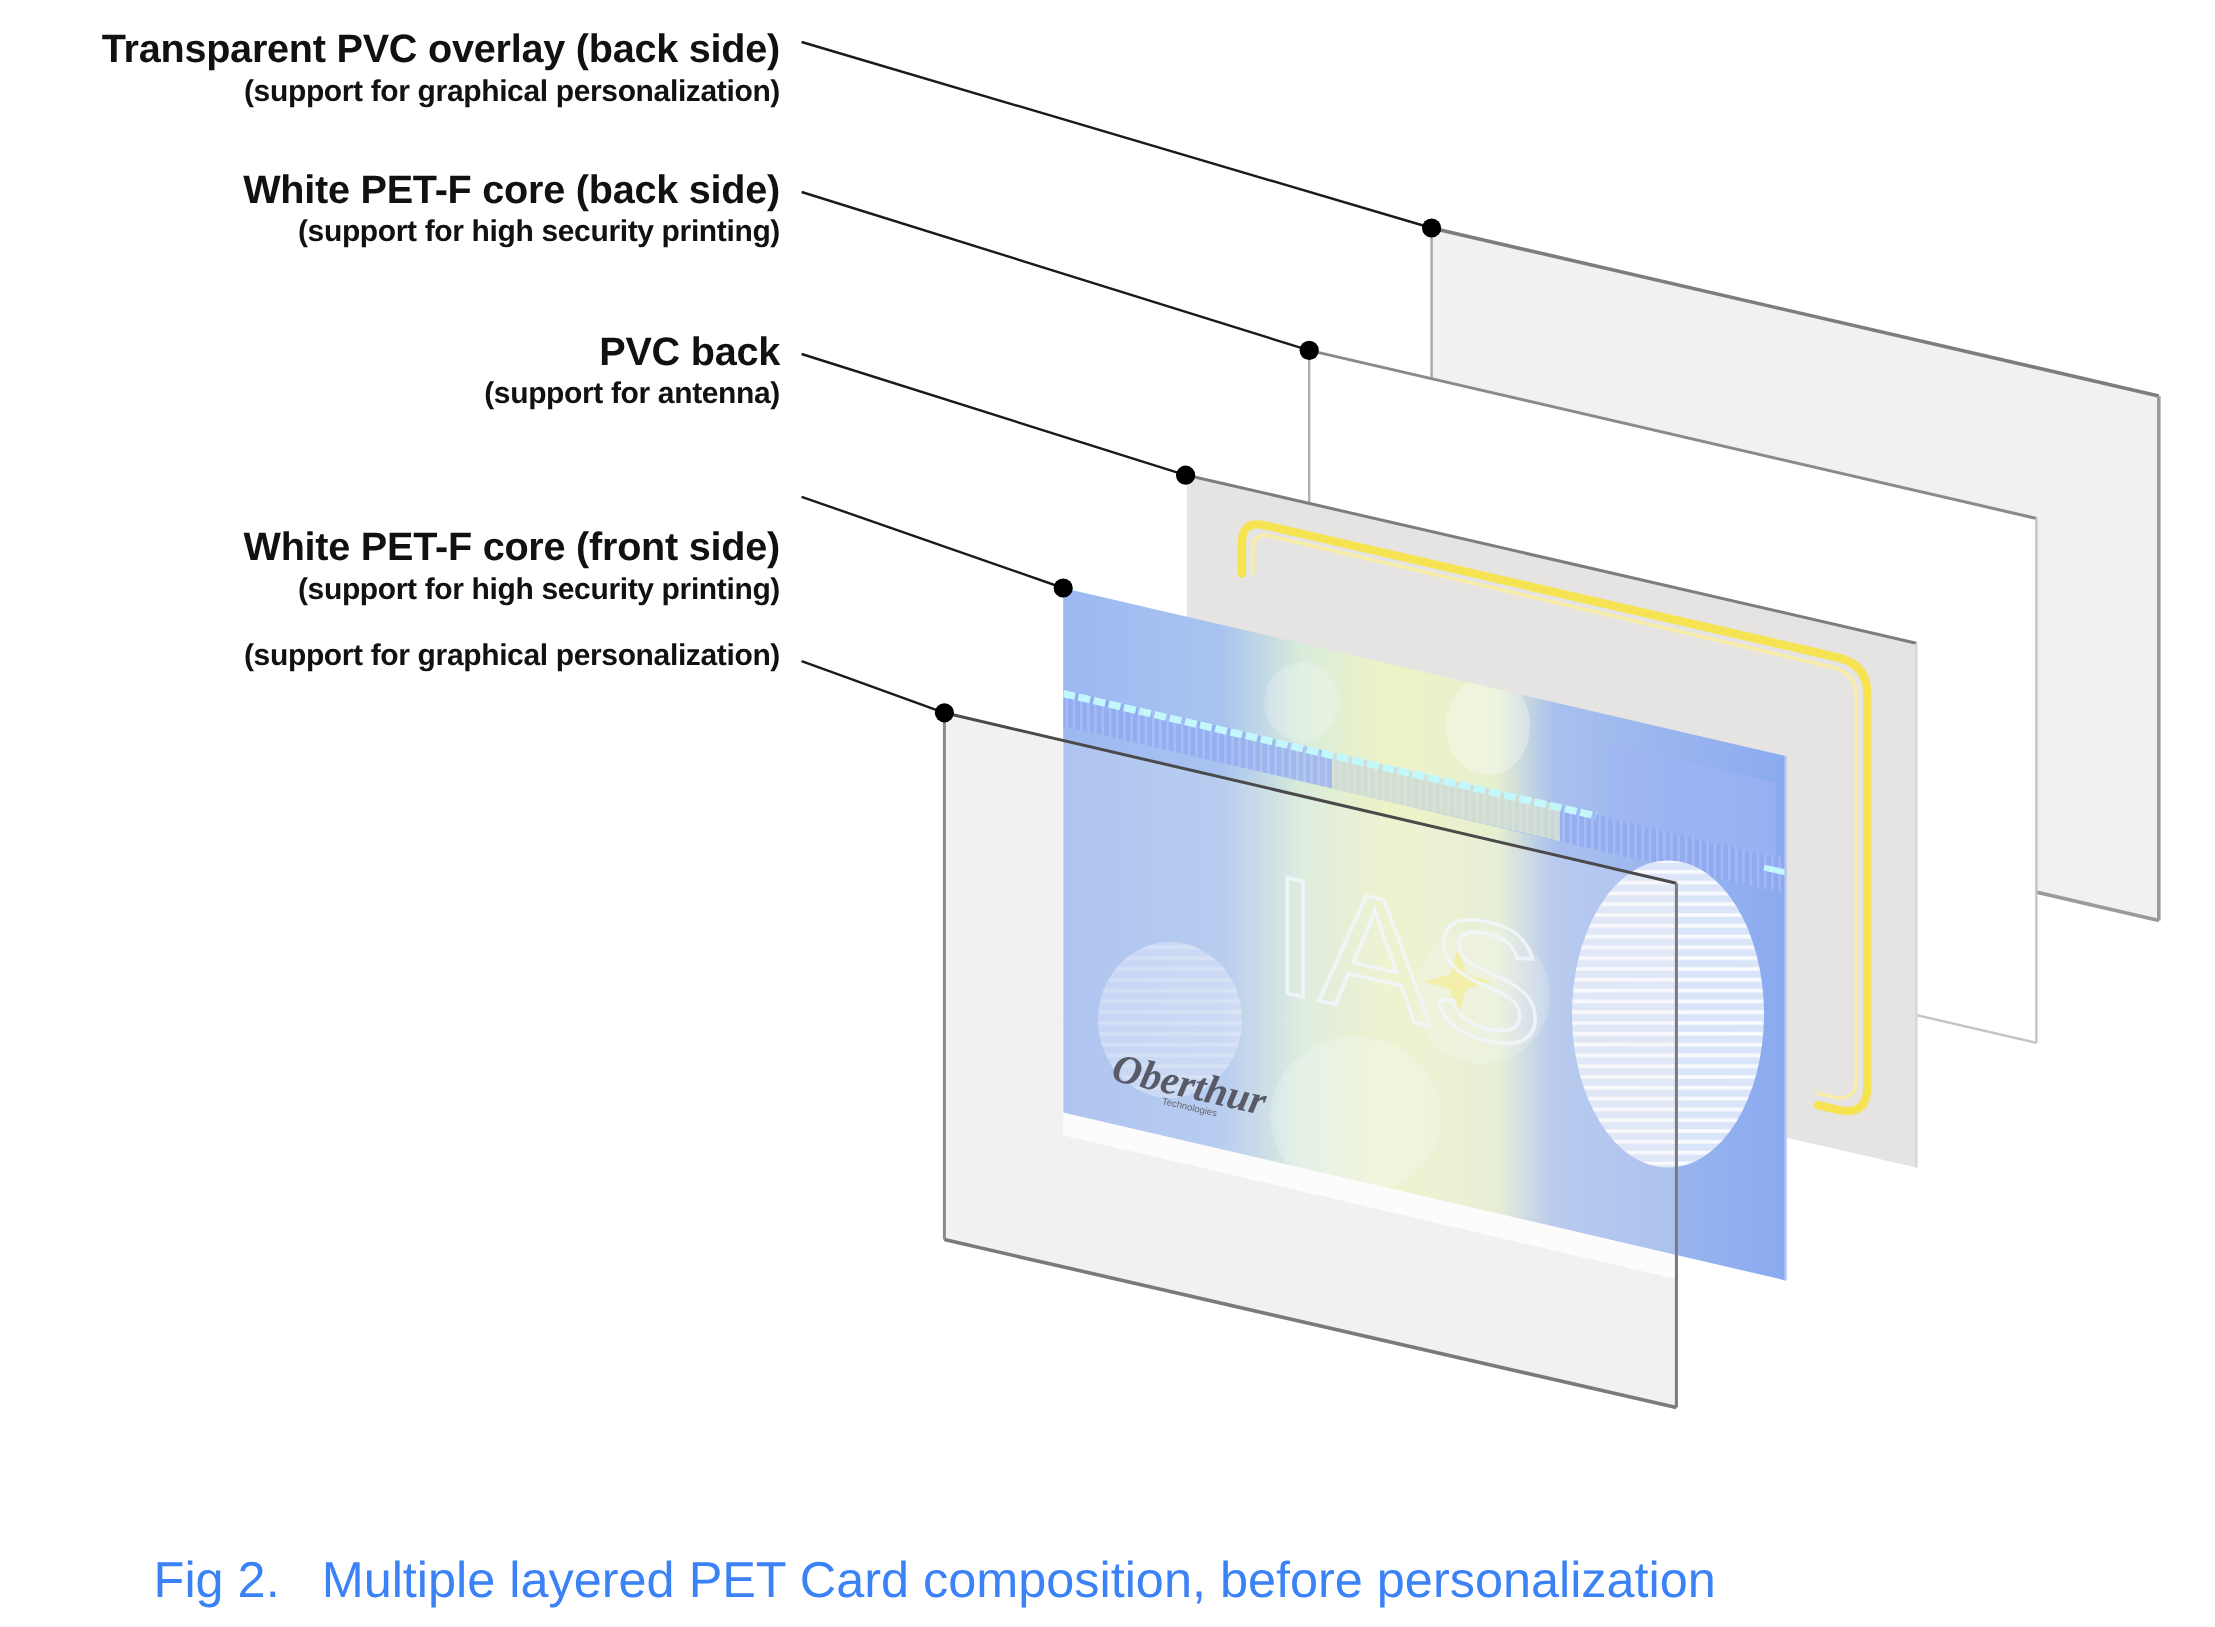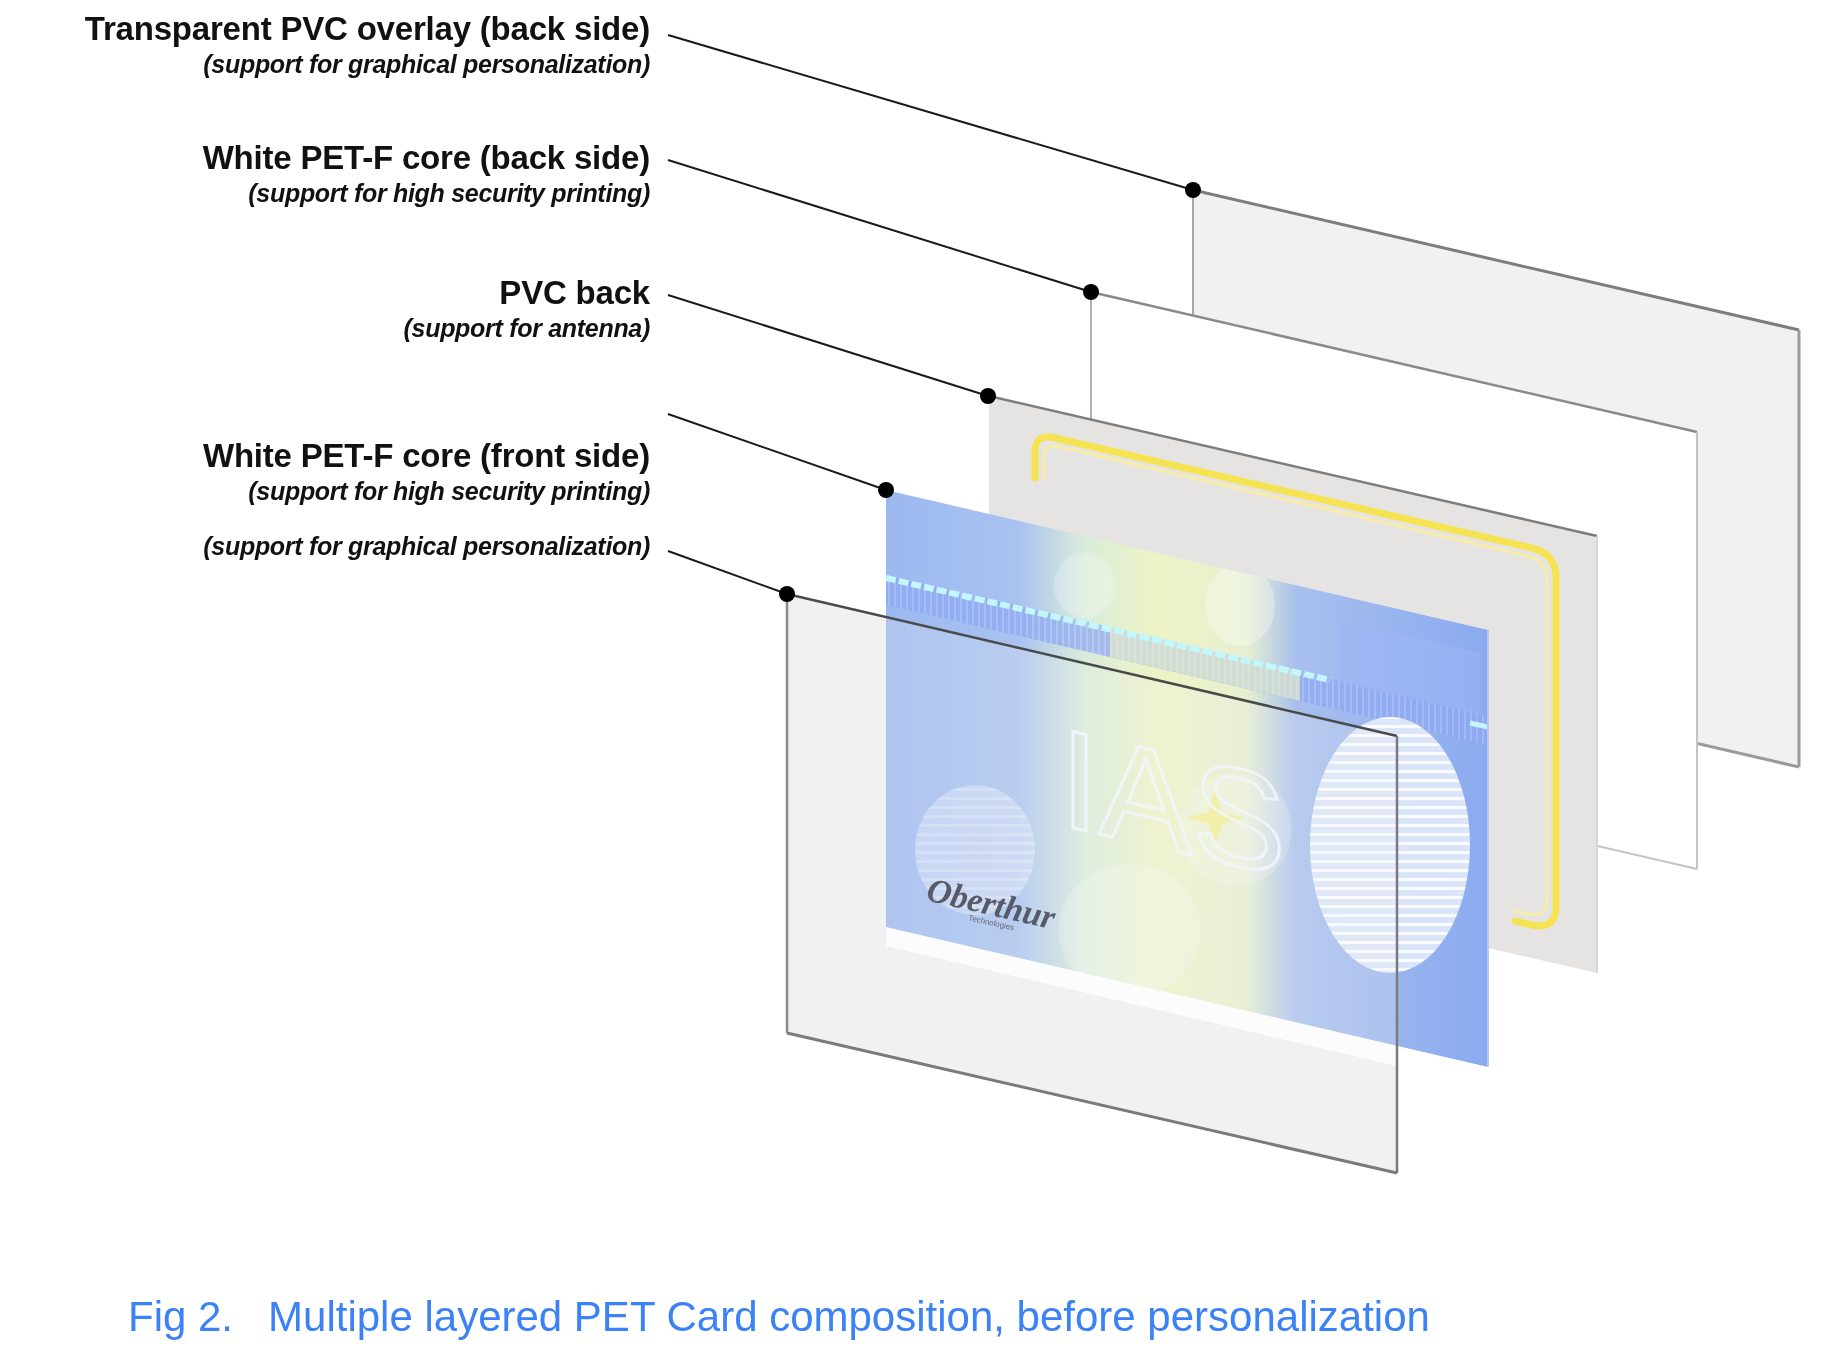--- a/index.html
+++ b/index.html
@@ -1,20 +1,20 @@
 <!DOCTYPE html>
 <html><head>
 <meta charset="utf-8">
 <style>
   html, body { margin: 0; padding: 0; background: #ffffff; }
   body { width: 1846px; height: 1356px; position: relative; overflow: hidden; font-family: "Liberation Sans", sans-serif; }
   #stage { position: absolute; left: 0; top: 0; width: 1846px; height: 1356px; }
   .label { position: absolute; right: 1196px; text-align: right; white-space: nowrap; color: #111; }
   .label .title { display: block; font-family: "Liberation Sans", sans-serif; font-weight: bold; font-size: 33px; line-height: 38px; letter-spacing: -0.2px; }
-  .label .sub { display: block; font-family: "Liberation Sans", sans-serif; font-weight: bold; font-style: italic; font-size: 25px; line-height: 32px; letter-spacing: -0.3px; }
+  .label .sub { display: block; font-family: "Liberation Sans", sans-serif; font-weight: bold; font-size: 25px; line-height: 32px; letter-spacing: -0.3px; }
   #caption { position: absolute; left: 128px; top: 1292px; font-family: "Liberation Sans", sans-serif; font-size: 42px; line-height: 50px; color: #3b82f6; white-space: pre; }
 </style>
 </head>
 <body>
 
 <svg id="stage" width="1846" height="1356" viewBox="0 0 1846 1356" xmlns="http://www.w3.org/2000/svg">
   <defs>
     <linearGradient id="cardGrad" x1="0" y1="0" x2="1" y2="0">
       <stop offset="0" stop-color="#9cb8f0"></stop>
       <stop offset="0.22" stop-color="#a9c3f0"></stop>
@@ -107,21 +107,21 @@
     <circle cx="1091" cy="292" r="8" fill="#000"></circle>
     <line x1="668" y1="295" x2="988" y2="396" stroke="#1a1a1a" stroke-width="2"></line>
     <circle cx="988" cy="396" r="8" fill="#000"></circle>
     <line x1="668" y1="414" x2="886" y2="490" stroke="#1a1a1a" stroke-width="2"></line>
     <circle cx="886" cy="490" r="8" fill="#000"></circle>
     <line x1="668" y1="551" x2="787" y2="594" stroke="#1a1a1a" stroke-width="2"></line>
     <circle cx="787" cy="594" r="8" fill="#000"></circle>
   </g>
 </svg>
 
-<div class="label" style="top:10px;margin-left:32px;">
+<div class="label" style="top:22px;margin-left:32px;">
   <span class="title">Transparent PVC overlay (back side)</span>
   <span class="sub">(support for graphical personalization)</span>
 </div>
 <div class="label" style="top:139px;">
   <span class="title">White PET-F core (back side)</span>
   <span class="sub">(support for high security printing)</span>
 </div>
 <div class="label" style="top:274px;">
   <span class="title">PVC back</span>
   <span class="sub">(support for antenna)</span>

